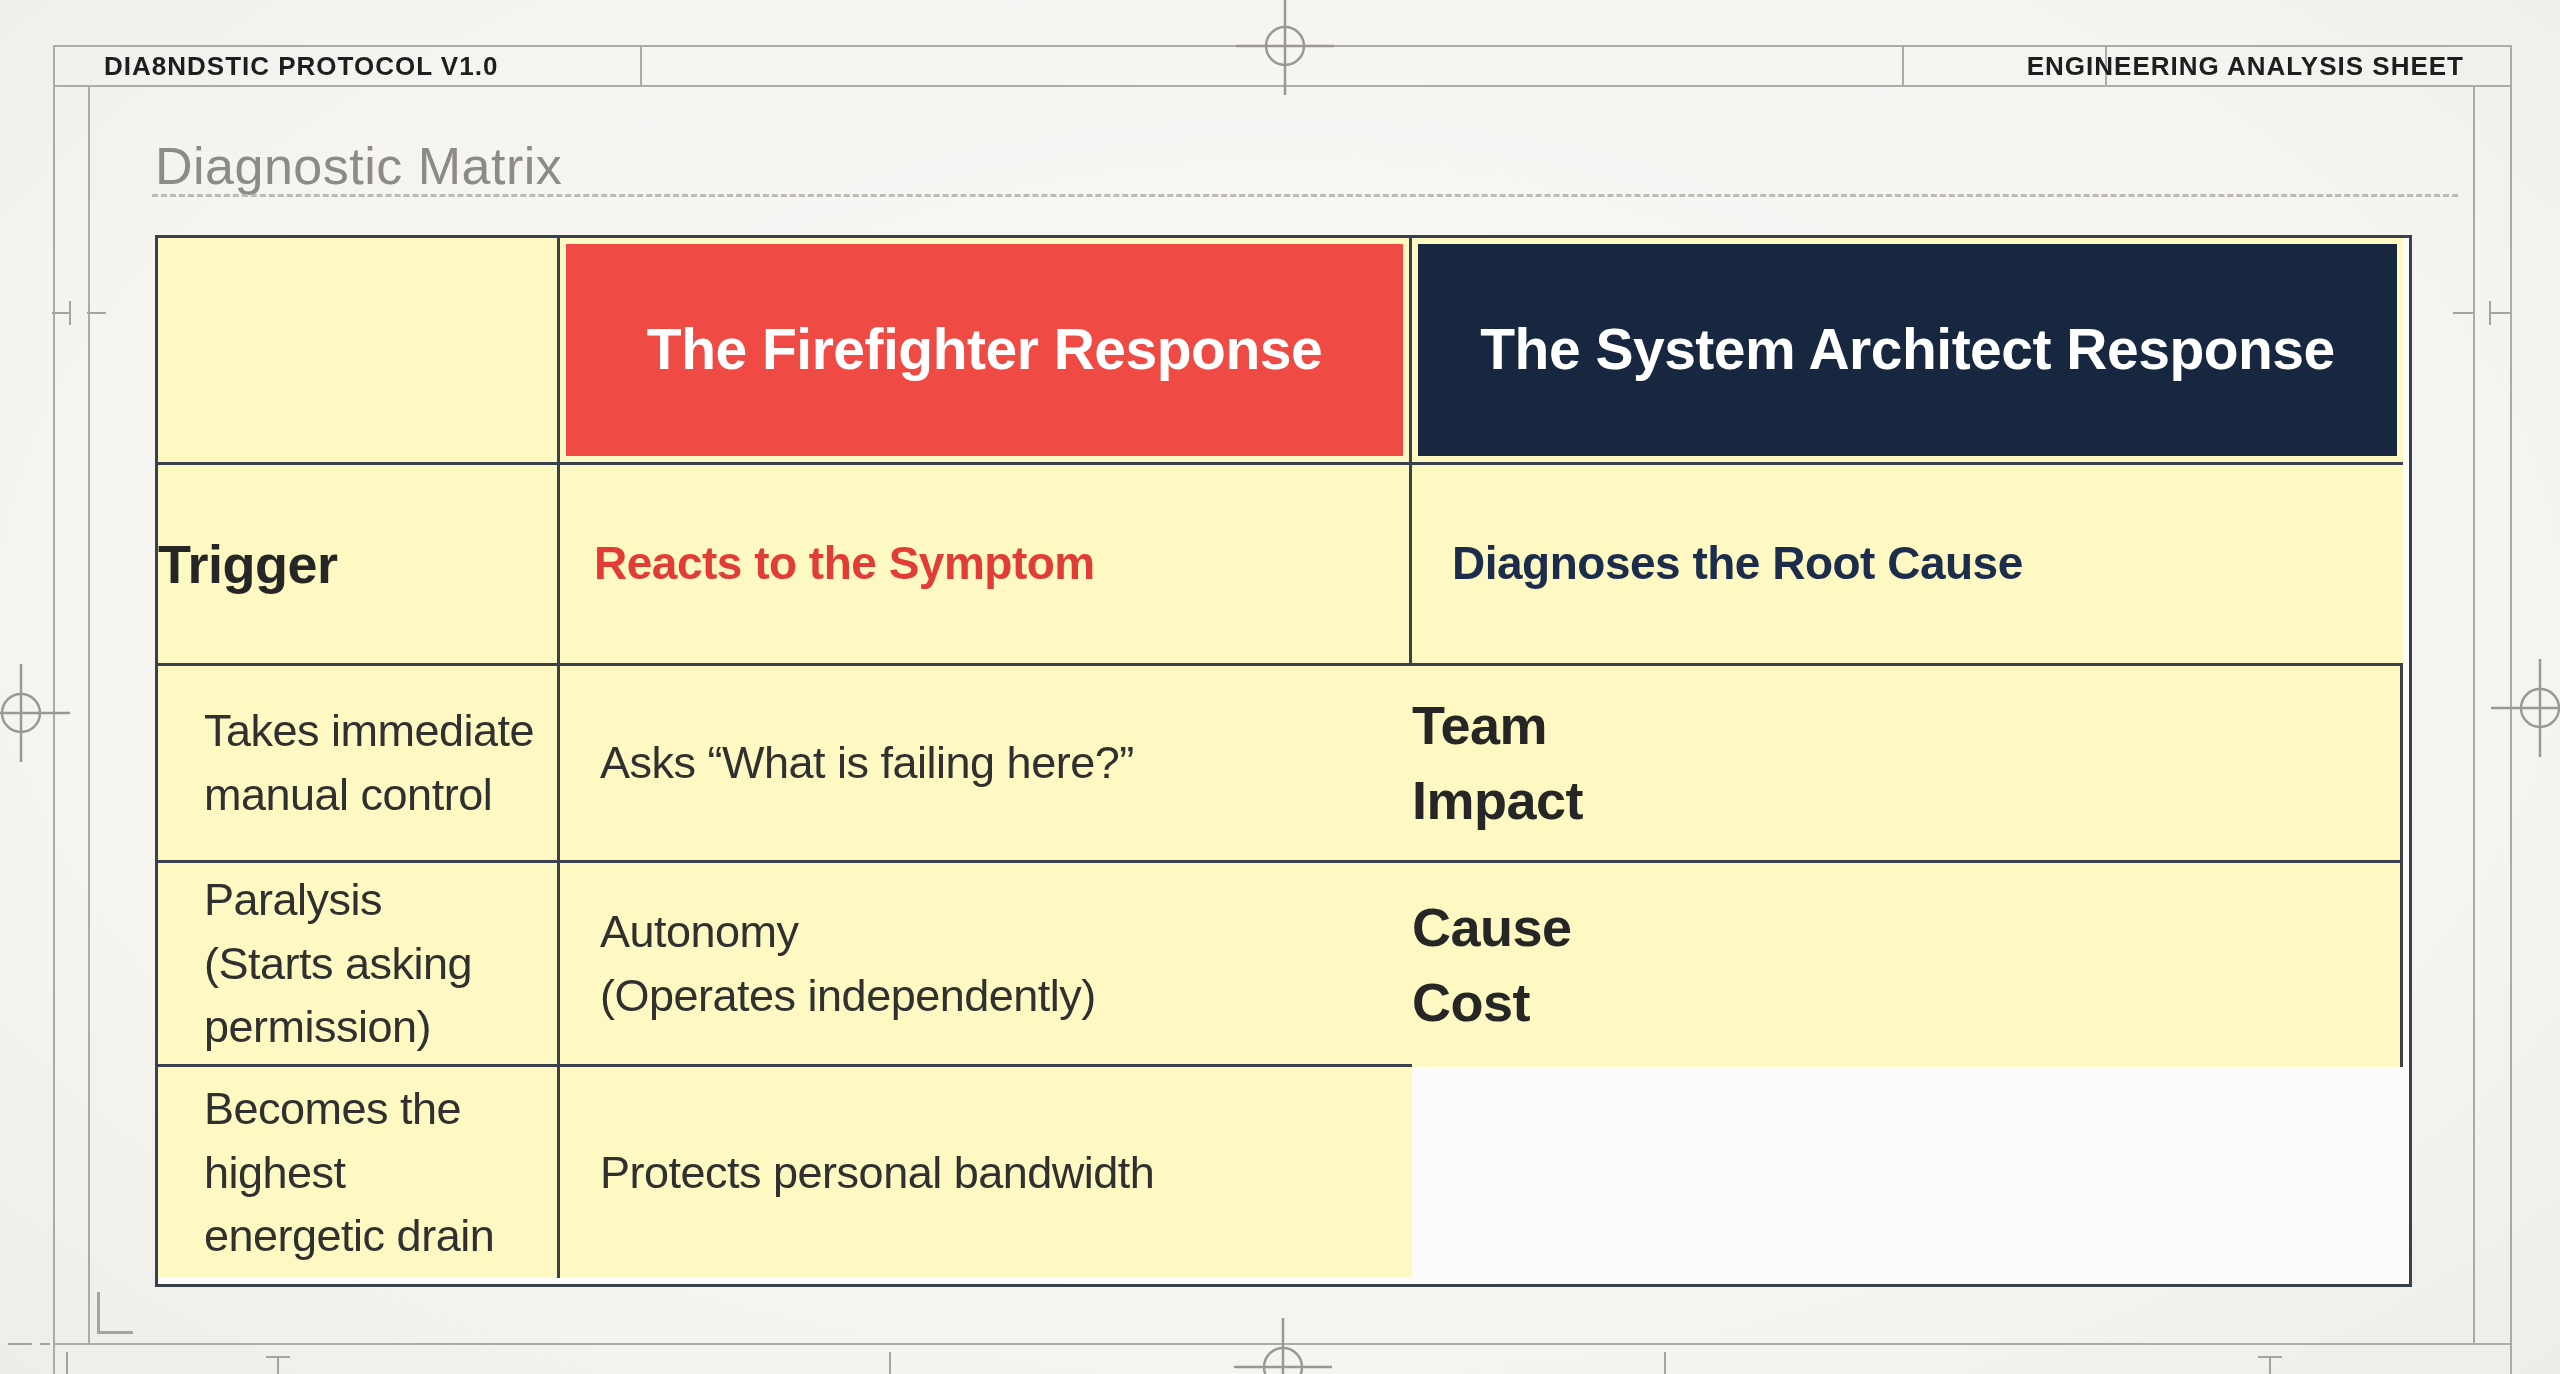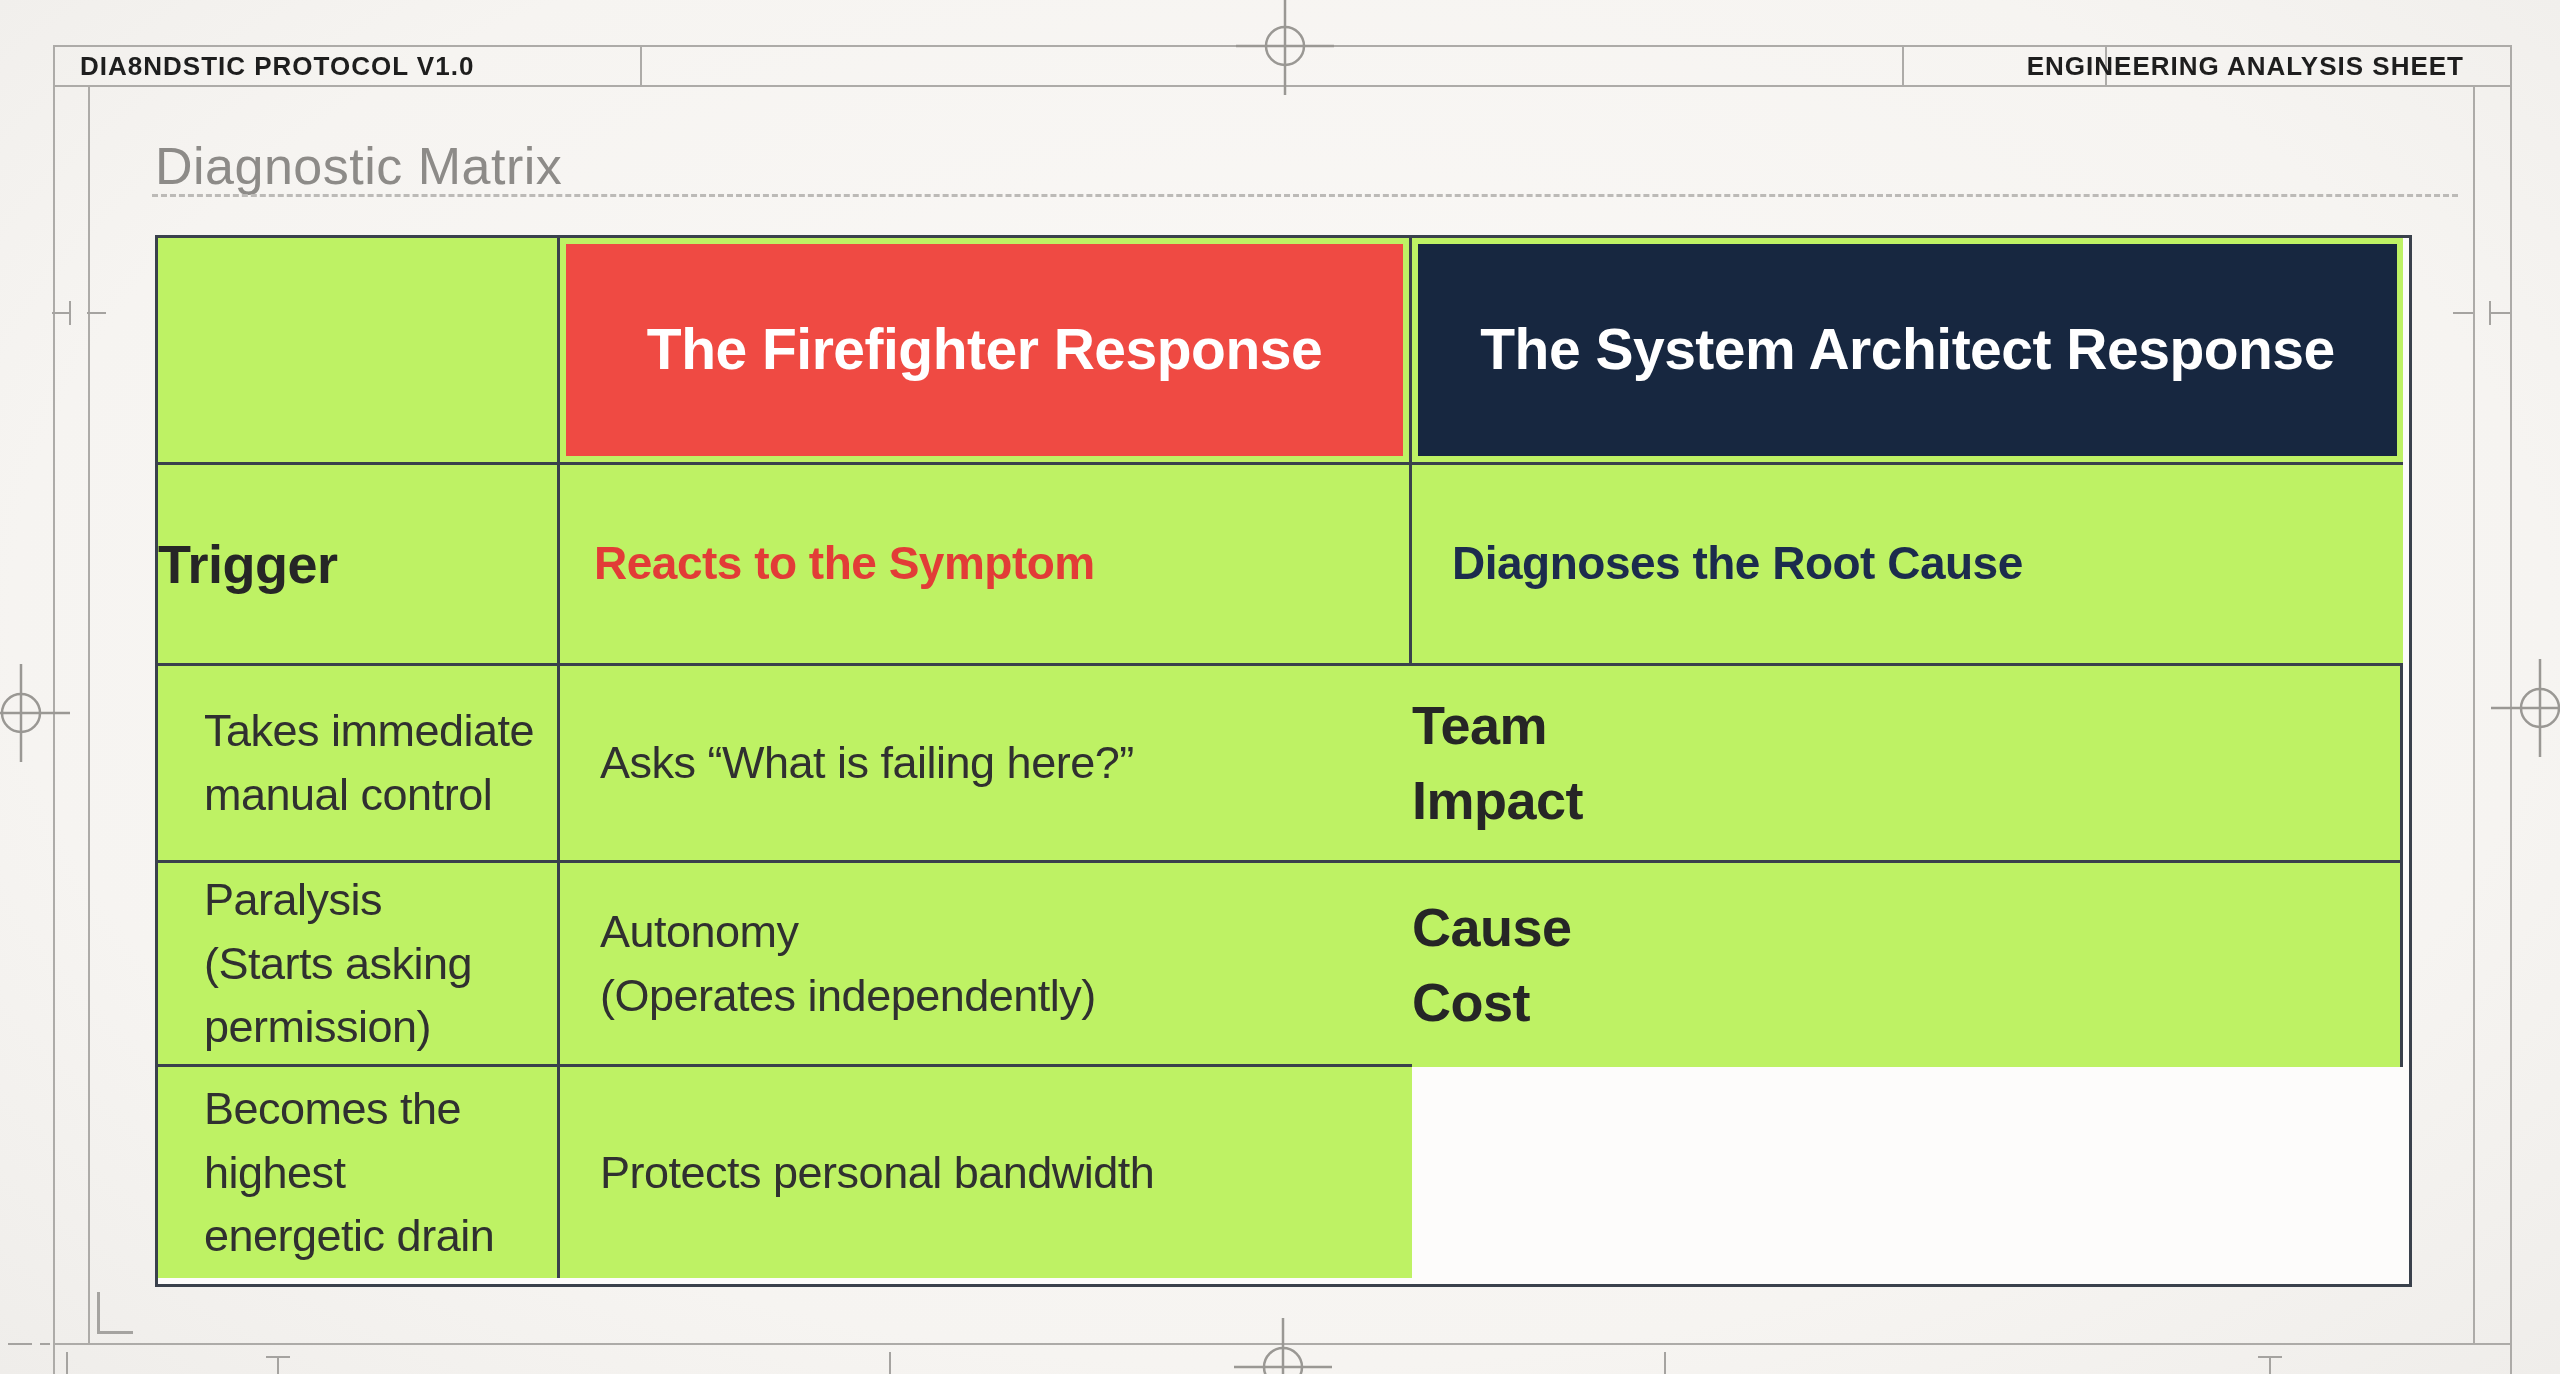--- a/index.html
+++ b/index.html
@@ -18,21 +18,21 @@
 
   
   .crosshair{position:absolute;width:110px;height:110px;}
   .crosshair svg{display:block;}
 
   
   .strip-label{
     position:absolute;top:49px;height:36px;line-height:34px;
     font-size:26px;font-weight:700;letter-spacing:1px;color:#1e1e1e;
   }
-  .strip-left{left:80px;}
+  .strip-left{left:104px;}
   .strip-right{right:96px;text-align:right;}
 
   
   .section-label{
     position:absolute;left:155px;top:136px;
     font-size:52px;color:#8d8b88;letter-spacing:0.5px;
   }
   .section-rule{
     position:absolute;left:152px;top:194px;width:2306px;height:0;
     border-top:3px dashed #bcbab7;
@@ -42,21 +42,21 @@
   .matrix{
     position:absolute;left:155px;top:235px;width:2251px;height:1046px;
     border:3px solid #3a414c;background:#fdfcfb;
     display:grid;
     grid-template-columns:402px 852px 991px;
     grid-template-rows:227px 201px 197px 204px 211px;
   }
   .cell{
     border-right:3px solid #3a414c;border-bottom:3px solid #3a414c;
     box-sizing:border-box;display:flex;align-items:center;
-    white-space:pre-line;background:#bef264;
+    white-space:pre-line;background:#fef9c3;
   }
   .cell.last-col{border-right:none;}
   .cell.last-row{border-bottom:none;}
   .head-cell{padding:6px;}
   .head-fill{
     flex:1;height:100%;display:flex;align-items:center;justify-content:center;
     color:#ffffff;font-size:57px;font-weight:700;line-height:1.22;
     text-align:center;letter-spacing:-0.5px;white-space:pre-line;
   }
   .fill-red{background:#ef4a43;}

